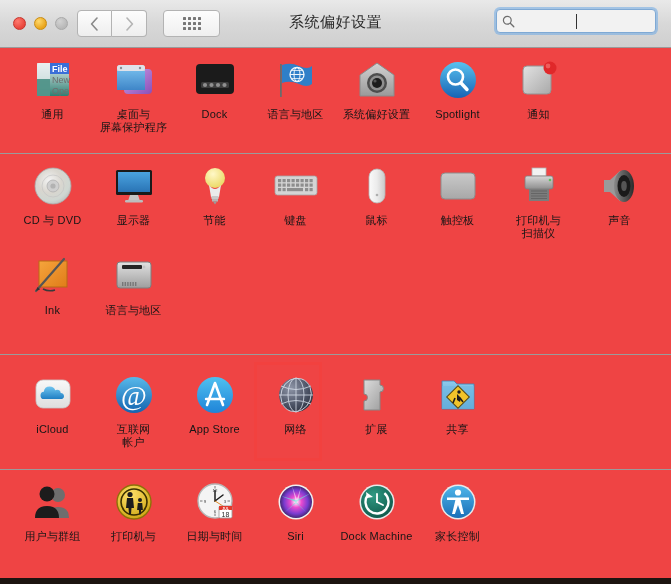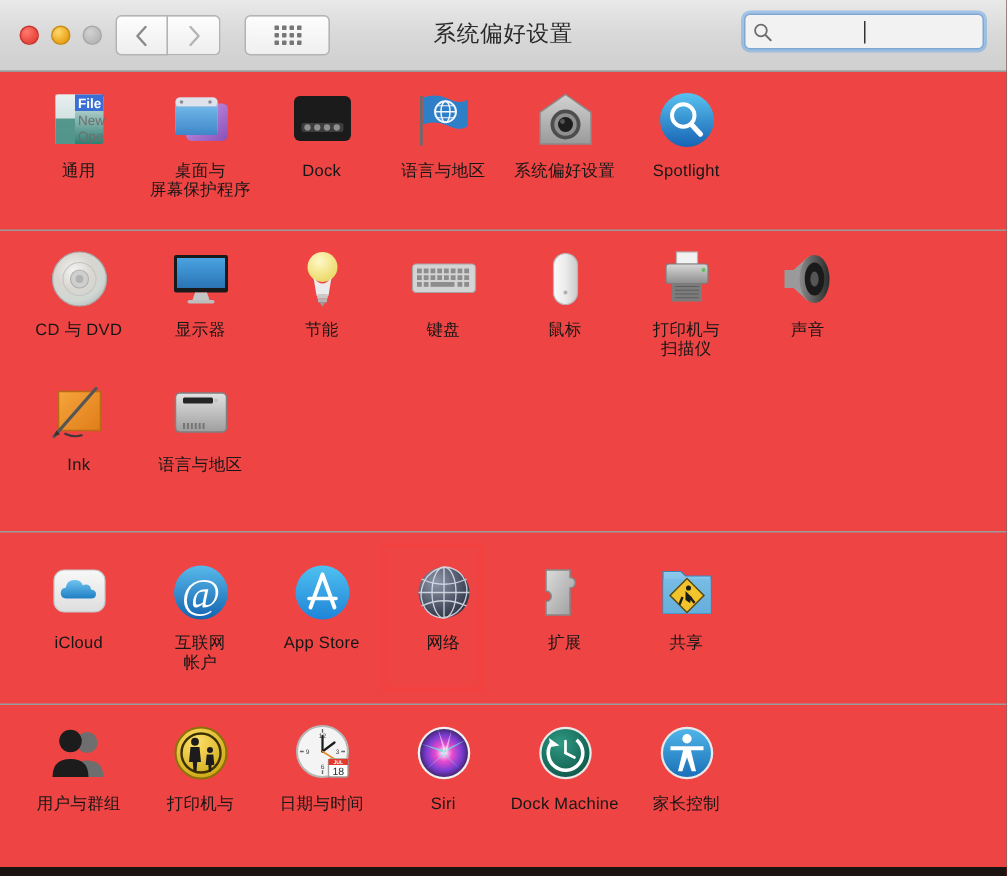--- a/index.html
+++ b/index.html
@@ -358,20 +358,36 @@
                 </linearGradient>
               </defs>
               <circle cx="22" cy="22" r="18" fill="url(#spot)"></circle>
               <circle cx="19.5" cy="19" r="7.5" fill="none" stroke="#ffffff" stroke-width="2.6"></circle>
               <line x1="25" y1="25" x2="31" y2="31.5" stroke="#ffffff" stroke-width="3.4" stroke-linecap="round"></line>
             </svg>
           </div>
           <div class="cell-label">Spotlight</div>
         </div>
 
+        <div class="cell">
+          <div class="icon-box">
+            <svg width="44" height="42" viewBox="0 0 44 42">
+              <defs>
+                <linearGradient id="notg" x1="0" y1="0" x2="1" y2="1">
+                  <stop offset="0" stop-color="#e2e2e2"></stop>
+                    <stop offset="1" stop-color="#a9a9a9"></stop>
+                </linearGradient>
+              </defs>
+              <rect x="6" y="7" width="28" height="28" rx="4" fill="url(#notg)" stroke="#949494" stroke-width="1"></rect>
+              <circle cx="33" cy="9" r="6.5" fill="#e0282a"></circle>
+              <circle cx="31" cy="7" r="2.4" fill="#f36a68" opacity="0.8"></circle>
+            </svg>
+          </div>
+          <div class="cell-label">通知</div>
+        </div>
 
       </div>
     </div>
 
     <div class="section" style="height:201px;">
       <div class="row">
 
         <div class="cell">
           <div class="icon-box">
             <svg width="44" height="44" viewBox="0 0 44 44">
@@ -471,20 +487,34 @@
                     <stop offset="1" stop-color="#cacaca"></stop>
                 </linearGradient>
               </defs>
               <rect x="14" y="5" width="16" height="34" rx="8" fill="url(#mo)" stroke="#b6b6b6" stroke-width="0.8"></rect>
               <circle cx="22" cy="31" r="1.3" fill="#aeaeae"></circle>
             </svg>
           </div>
           <div class="cell-label">鼠标</div>
         </div>
 
+        <div class="cell">
+          <div class="icon-box">
+            <svg width="44" height="38" viewBox="0 0 44 38">
+              <defs>
+                <linearGradient id="tp" x1="0" y1="0" x2="0" y2="1">
+                  <stop offset="0" stop-color="#c9c9c9"></stop>
+                    <stop offset="1" stop-color="#a8a8a8"></stop>
+                </linearGradient>
+              </defs>
+              <rect x="5" y="6" width="34" height="26" rx="4" fill="url(#tp)" stroke="#8d8d8d" stroke-width="1"></rect>
+            </svg>
+          </div>
+          <div class="cell-label">触控板</div>
+        </div>
 
         <div class="cell">
           <div class="icon-box">
             <svg width="44" height="42" viewBox="0 0 44 42">
               <defs>
                 <linearGradient id="pr" x1="0" y1="0" x2="0" y2="1">
                   <stop offset="0" stop-color="#d8d8d8"></stop>
                     <stop offset="1" stop-color="#8e8e8e"></stop>
                 </linearGradient>
               </defs>

